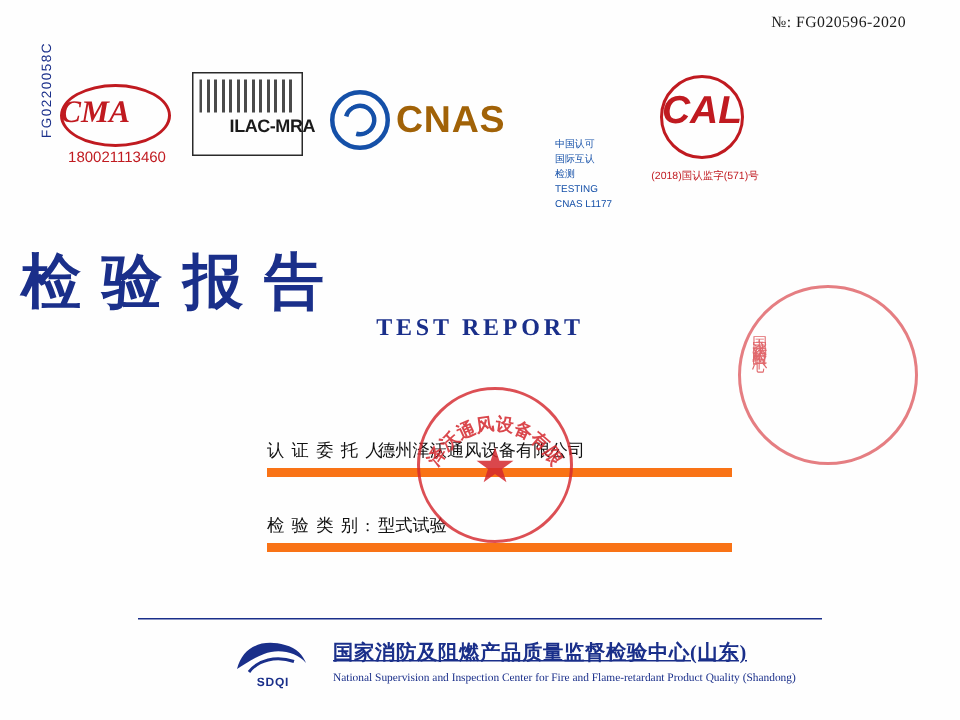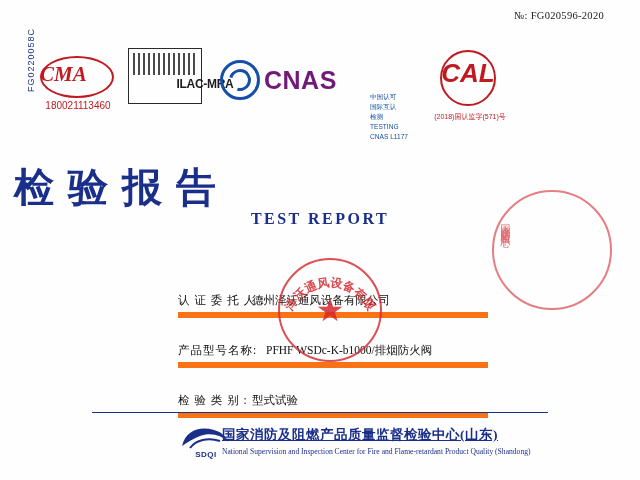--- a/index.html
+++ b/index.html
@@ -110,27 +110,26 @@
     left: 5px; top: 5px;
     width: 64px; height: 22px;
     background:
       repeating-linear-gradient(90deg, #2a2a2a 0 2px, transparent 2px 5px);
     opacity: 0.85;
   }
   .ilac .lbl {
     position: absolute;
     left: 0; top: 29px;
     width: 82px;
-    text-align: center;
+    text-align: right;
     font-family: "Liberation Sans", sans-serif;
     font-weight: bold;
     font-size: 12px;
     color: #1a1a1a;
     letter-spacing: -0.3px;
-    padding-left: 36px;
   }
   .ilac .sub {
     position: absolute;
     left: 0; top: 43px;
     width: 74px;
     text-align: center;
     font-size: 6px;
     color: #333;
     font-family: "Liberation Sans", sans-serif;
   }
@@ -163,21 +162,21 @@
     box-sizing: border-box;
     border-left-color: transparent;
     transform: rotate(-30deg);
   }
   .cnas .word {
     position: absolute;
     left: 46px; top: 8px;
     font-family: "Liberation Sans", sans-serif;
     font-weight: bold;
     font-size: 25px;
-    color: #701a75;
+    color: #a16207;
     letter-spacing: 0.5px;
   }
   .cnas-side {
     position: absolute;
     left: 330px; top: 46px;
     width: 60px;
     font-size: 6.6px;
     line-height: 1.5;
     color: #1550a8;
     font-family: "Liberation Sans", sans-serif;
@@ -350,21 +349,21 @@
     border-top: 1px solid #1a2f8a;
   }
   .footer {
     position: absolute;
     left: 92px; top: 420px;
     width: 456px;
     height: 50px;
   }
   .sdqi-logo {
     position: absolute;
-    left: 88px; top: 4px;
+    left: 64px; top: 4px;
     width: 52px; height: 40px;
   }
   .sdqi-logo .swoosh {
     position: absolute;
     left: 0; top: 0;
     width: 50px; height: 26px;
   }
   .sdqi-logo .name {
     position: absolute;
     left: 0; top: 26px;
@@ -439,24 +438,20 @@
 
   </div>
 
   <div class="title-cn">检验报告</div>
   <div class="title-en">TEST REPORT</div>
 
   <div class="fields">
     <div class="field-row">
       <span class="field-label">认 证 委 托 人 :</span>
       <span class="field-value v1">德州泽沃通风设备有限公司</span>
-    </div>
-    <div class="field-row">
-      <span class="field-label">产品型号名称:</span>
-      <span class="field-value v2">PFHF WSDc-K-b1000/排烟防火阀</span>
     </div>
     <div class="field-row">
       <span class="field-label">检 验 类 别 :</span>
       <span class="field-value v3">型式试验</span>
     </div>
   </div>
 
   <div class="stamp">
     <div class="circ"></div>
     <div class="arc-text">

